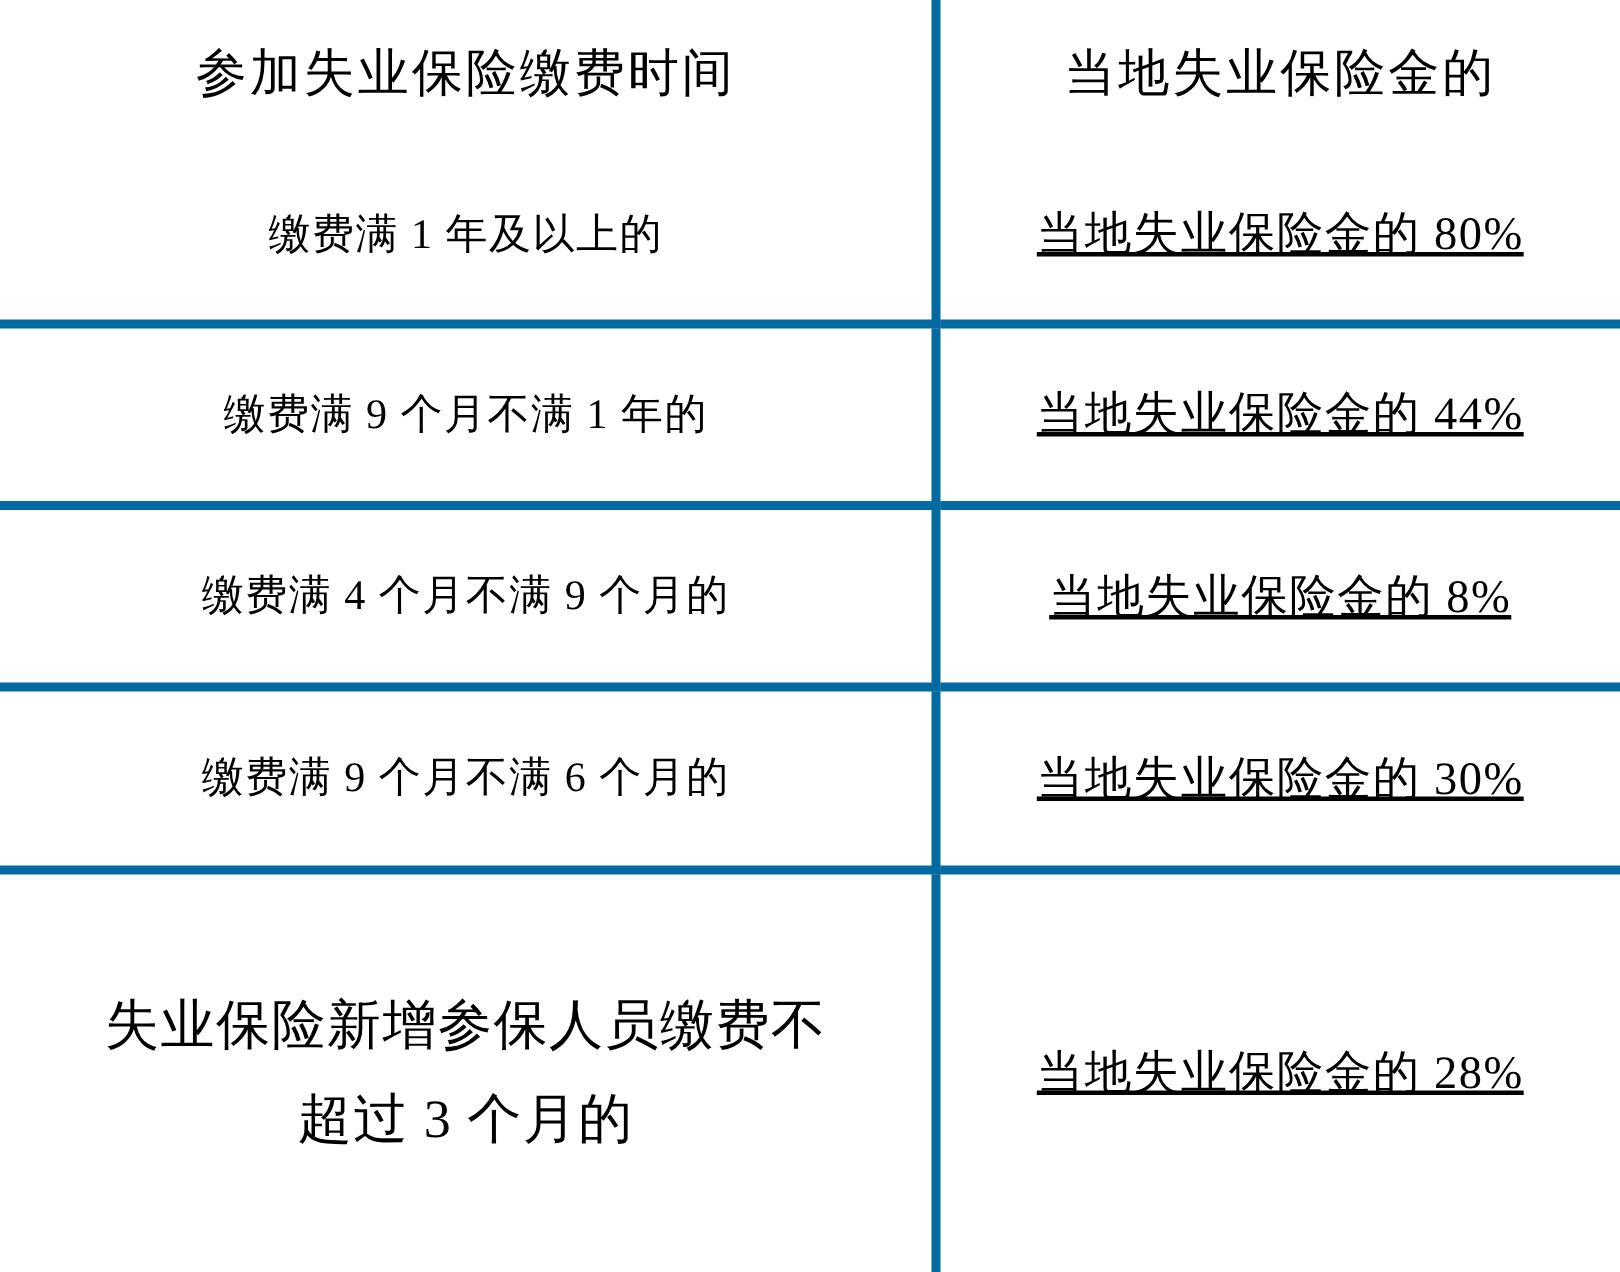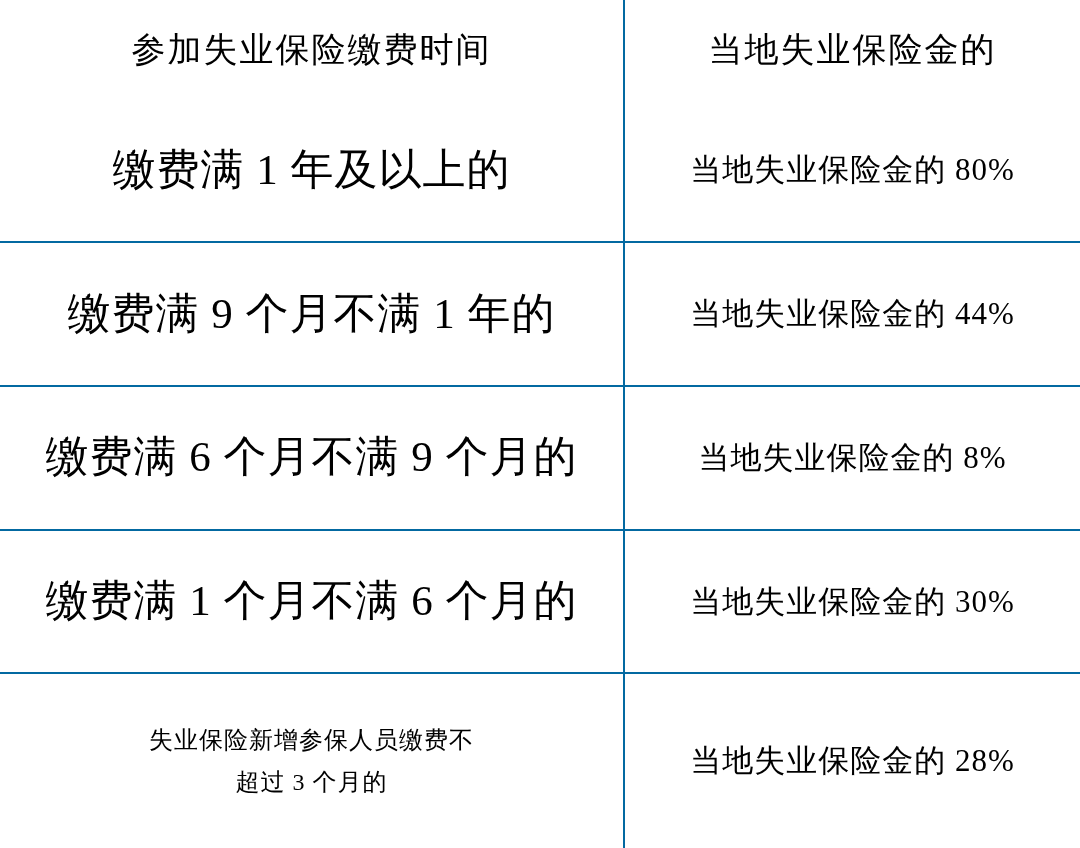--- a/index.html
+++ b/index.html
@@ -23,21 +23,21 @@
     justify-content: flex-end;
   }
   table.benefit-table {
     border-collapse: collapse;
     width: 1080px;
     height: 848px;
     table-layout: fixed;
   }
   table.benefit-table td,
   table.benefit-table th {
-    border: 2px solid #0369a1;
+    border: 6px solid #0369a1;
     text-align: center;
     vertical-align: middle;
     padding: 4px 6px;
     font-weight: normal;
     line-height: 1.55;
   }
   
   table.benefit-table tr > *:first-child {
     border-left: none;
   }
@@ -53,29 +53,30 @@
   col.col-term { width: 624px; }
   col.col-rate { width: 456px; }
 
   th.head-cell {
     font-size: 34px;
     font-weight: bold;
     letter-spacing: 2px;
     height: 92px;
   }
   td.term-cell {
-    font-size: 43px;
+    font-size: 28px;
     letter-spacing: 1px;
   }
   td.rate-cell {
     font-size: 31px;
     letter-spacing: 1px;
+    text-decoration: underline;
   }
   tr.row-tall td.term-cell {
-    font-size: 24px;
+    font-size: 36px;
     line-height: 1.75;
   }
   .wrap-text {
     display: block;
     white-space: pre-line;
   }
 </style>
 </head>
 <body>
 
@@ -103,29 +104,29 @@
       <tr>
         <td class="term-cell">
             <span class="wrap-text">缴费满 9 个月不满 1 年的</span>
           </td>
         <td class="rate-cell">
             <span class="wrap-text">当地失业保险金的 44%</span>
           </td>
       </tr>
       <tr>
         <td class="term-cell">
-            <span class="wrap-text">缴费满 6 个月不满 9 个月的</span>
+            <span class="wrap-text">缴费满 4 个月不满 9 个月的</span>
           </td>
         <td class="rate-cell">
             <span class="wrap-text">当地失业保险金的 8%</span>
           </td>
       </tr>
       <tr>
         <td class="term-cell">
-            <span class="wrap-text">缴费满 1 个月不满 6 个月的</span>
+            <span class="wrap-text">缴费满 9 个月不满 6 个月的</span>
           </td>
         <td class="rate-cell">
             <span class="wrap-text">当地失业保险金的 30%</span>
           </td>
       </tr>
       <tr class="row-tall">
         <td class="term-cell">
             <span class="wrap-text">失业保险新增参保人员缴费不
 超过 3 个月的</span>
           </td>

